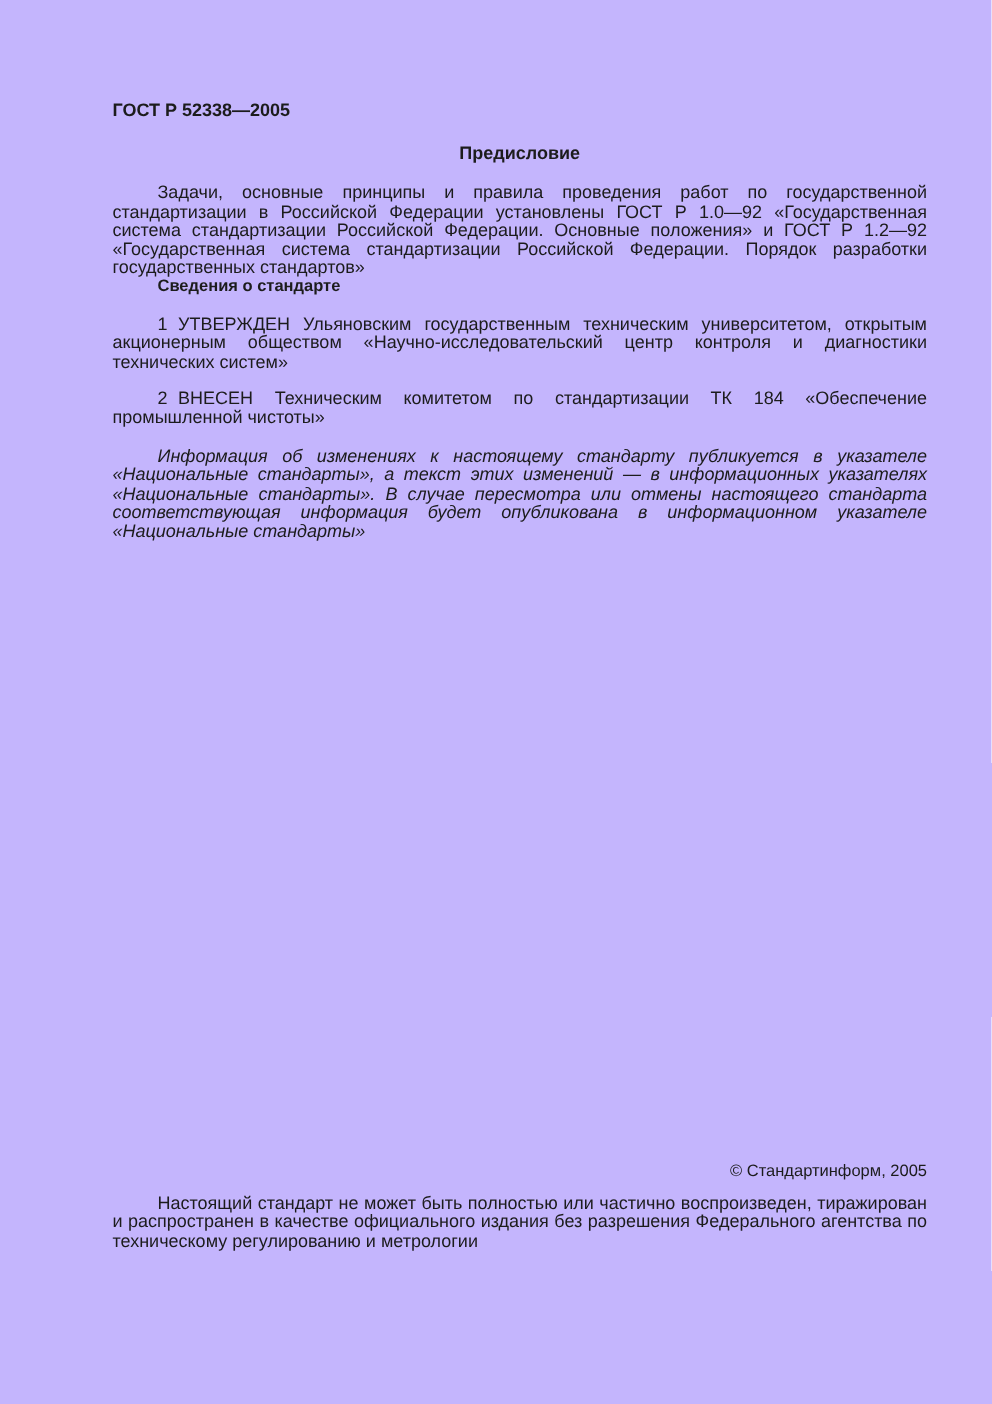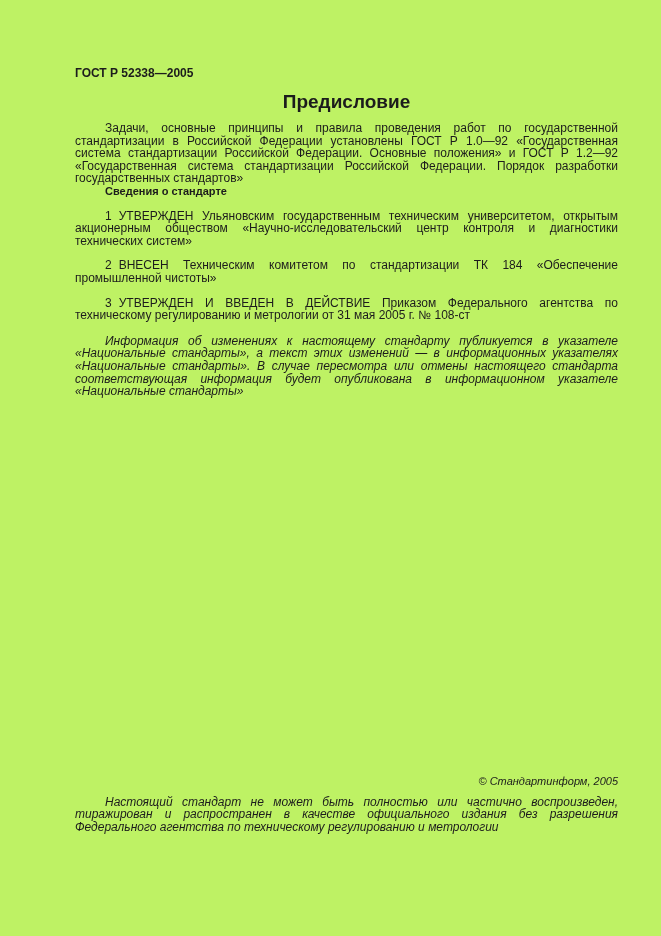--- a/index.html
+++ b/index.html
@@ -5,39 +5,39 @@
   html, body {
     margin: 0;
     padding: 0;
     background: #ffffff;
     font-family: "Liberation Sans", sans-serif;
   }
   .page {
     position: relative;
     width: 661px;
     height: 936px;
-    background: #bef264;
+    background: #c4b5fd;
     overflow: hidden;
     color: #1c1c1c;
   }
   .content {
     position: absolute;
     left: 75px;
     top: 0;
     width: 543px;
   }
   .doc-code {
     margin-top: 66px;
     font-size: 12px;
     font-weight: bold;
     line-height: 14px;
   }
   .page-title {
     margin-top: 14px;
-    font-size: 19px;
+    font-size: 12px;
     font-weight: bold;
     text-align: center;
     line-height: 16px;
   }
   .para {
     margin: 0;
     font-size: 12px;
     line-height: 12.6px;
     text-align: justify;
     text-indent: 30px;
@@ -59,21 +59,20 @@
   }
   .info-para {
     margin-top: 13px;
     font-style: italic;
   }
   .bottom-block {
     position: absolute;
     left: 75px;
     top: 775px;
     width: 543px;
-    font-style: italic;
   }
   .copyright-line {
     font-size: 11px;
     line-height: 12.6px;
     text-align: right;
   }
   .distribution-notice {
     margin-top: 8px;
   }
   .page-number {
@@ -97,23 +96,20 @@
     <div class="section-heading">Сведения о стандарте</div>
 
     <p class="para item">
       <span class="item-number">1</span><span>УТВЕРЖДЕН Ульяновским государственным техническим университетом, открытым акционерным обществом «Научно-исследовательский центр контроля и диагностики технических систем»</span>
     </p>
 
     <p class="para item">
       <span class="item-number">2</span><span>ВНЕСЕН Техническим комитетом по стандартизации ТК 184 «Обеспечение промышленной чистоты»</span>
     </p>
 
-    <p class="para item">
-      <span class="item-number">3</span><span>УТВЕРЖДЕН И ВВЕДЕН В ДЕЙСТВИЕ Приказом Федерального агентства по техническому регулированию и метрологии от 31 мая 2005 г. № 108-ст</span>
-    </p>
 
 
     <p class="para info-para">Информация об изменениях к настоящему стандарту публикуется в указателе «Национальные стандарты», а текст этих изменений — в информационных указателях «Национальные стандарты». В случае пересмотра или отмены настоящего стандарта соответствующая информация будет опубликована в информационном указателе «Национальные стандарты»</p>
 
   </div>
 
   <div class="bottom-block">
 
     <div class="copyright-line">© Стандартинформ, 2005</div>
 

